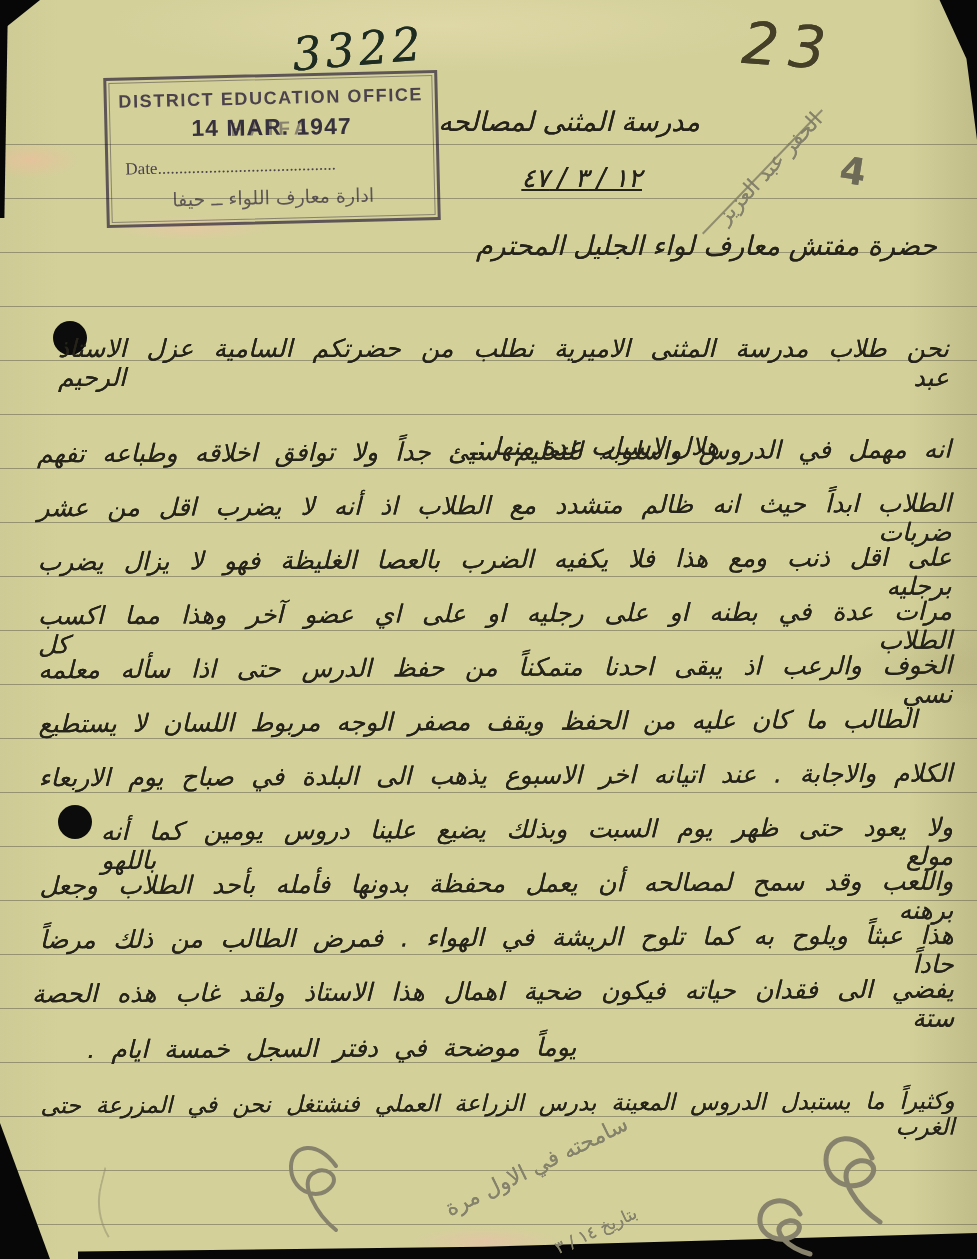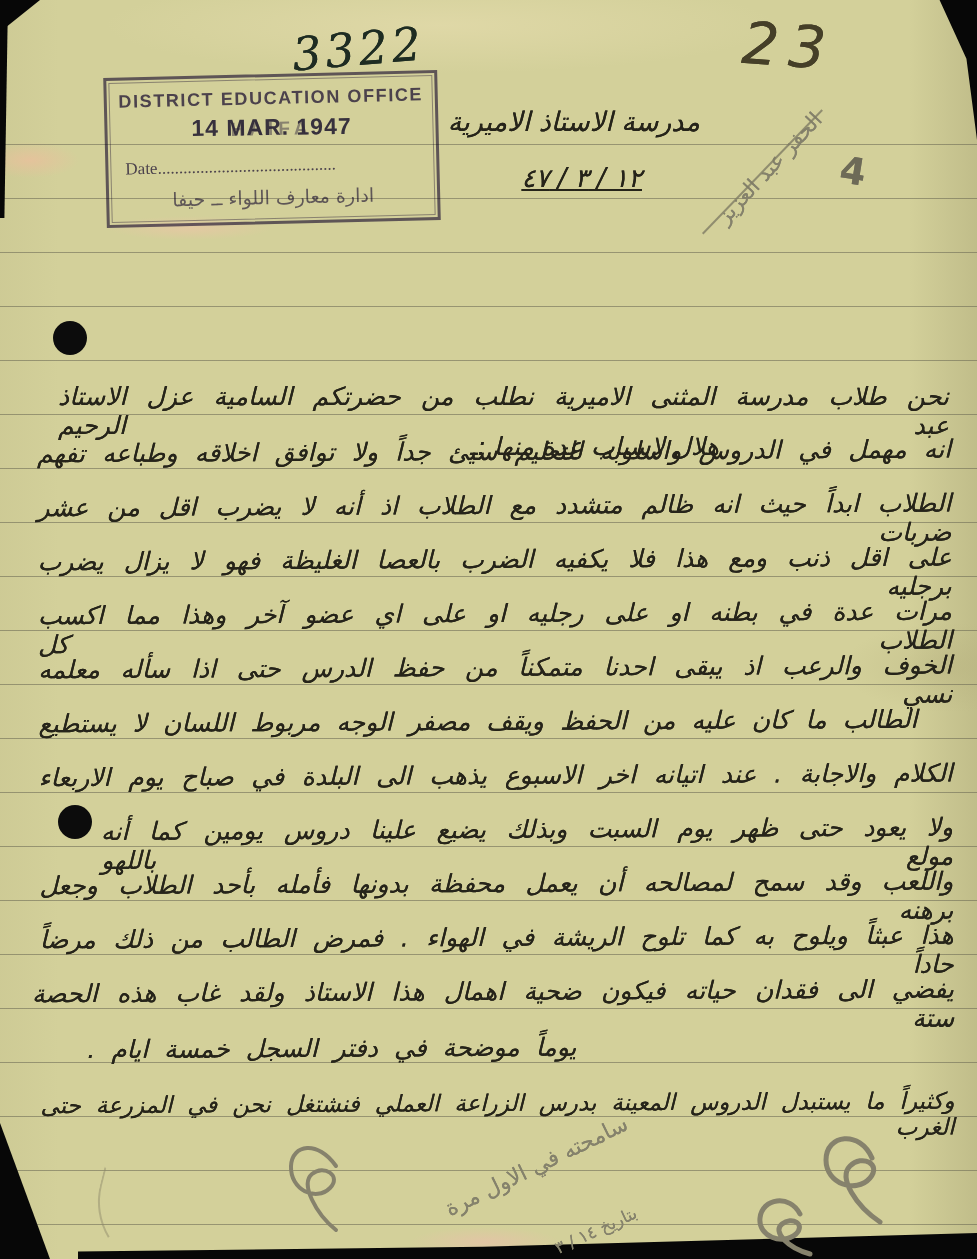--- a/index.html
+++ b/index.html
@@ -54,21 +54,21 @@
     text-shadow:0 0 .4px #26241a;white-space:nowrap;}
   .serial{left:292px;top:22px;font-size:46px;color:#1e2c22;text-shadow:0 0 .5px #1e2c22;
     transform:rotate(-5deg);direction:ltr;font-family:"DejaVu Serif",serif;letter-spacing:4px;}
   .pagenum{left:742px;top:12px;font-size:58px;color:#453f28;text-shadow:0 0 .5px #453f28;
     transform:rotate(4deg);direction:ltr;letter-spacing:10px;}
   .school{right:277px;top:106px;font-size:27px;}
   .letter-date{right:335px;top:163px;font-size:26px;letter-spacing:3px;text-decoration:underline;}
   .addressee{right:40px;top:230px;font-size:27px;}
   .subject{right:44px;top:280px;font-size:27px;}
   .open-1{left:58px;right:28px;top:334px;font-size:25px;white-space:normal;
-    text-align:justify;text-align-last:justify;word-spacing:.3em;margin-top:48px;}
+    text-align:justify;text-align-last:justify;word-spacing:.3em;}
   .open-2{right:258px;top:412px;font-size:25px;margin-top:20px;}
   .body-block{position:absolute;inset:0;transform:rotate(-.3deg);}
   .bline{position:absolute;left:38px;right:25px;direction:rtl;font-style:italic;
     color:#26241a;text-shadow:0 0 .4px #26241a;font-size:25px;line-height:1.15;
     text-align:justify;text-align-last:justify;word-spacing:.32em;}
   .body-block .bline:nth-child(1){top:438px;}
   .body-block .bline:nth-child(2){top:492px;}
   .body-block .bline:nth-child(3){top:546px;}
   .body-block .bline:nth-child(4){top:600px;}
   .body-block .bline:nth-child(5){top:654px;}
@@ -126,22 +126,23 @@
     <div class="stamp-arabic">ادارة معارف اللواء ــ حيفا</div>
   </div>
 
   <div class="hand serial">3322</div>
   <div class="hand pagenum">23</div>
 
   <div class="pencil margin-note">الحفز  عبد العزيز</div>
   <div class="margin-slash"></div>
   <div class="pencil margin-mark">4</div>
 
-  <div class="hand school">مدرسة الاستاذ الاميرية</div>
+  <div class="hand school">مدرسة المثنى لمصالحه</div>
   <div class="hand letter-date">١٢ / ٣ / ٤٧</div>
+  <div class="hand addressee">حضرة مفتش معارف لواء الجليل المحترم</div>
 
   <div class="hand open-1">نحن طلاب مدرسة المثنى الاميرية نطلب من حضرتكم السامية عزل الاستاذ عبد الرحيم</div>
   <div class="hand open-2">هلال لاسباب عدة منها :ـ</div>
 
   <div class="body-block">
     <div class="bline">انه مهمل في الدروس واسلوبه للتعليم سيئ جداً ولا توافق اخلاقه وطباعه تفهم</div>
     <div class="bline">الطلاب ابداً حيث انه ظالم متشدد مع الطلاب اذ أنه لا يضرب اقل من عشر ضربات</div>
     <div class="bline">على اقل ذنب ومع هذا فلا يكفيه الضرب بالعصا الغليظة فهو لا يزال يضرب برجليه</div>
     <div class="bline">مرات عدة في بطنه او على رجليه او على اي عضو آخر وهذا مما اكسب الطلاب كل</div>
     <div class="bline">الخوف والرعب اذ يبقى احدنا متمكناً من حفظ الدرس حتى اذا سأله معلمه نسي</div>

